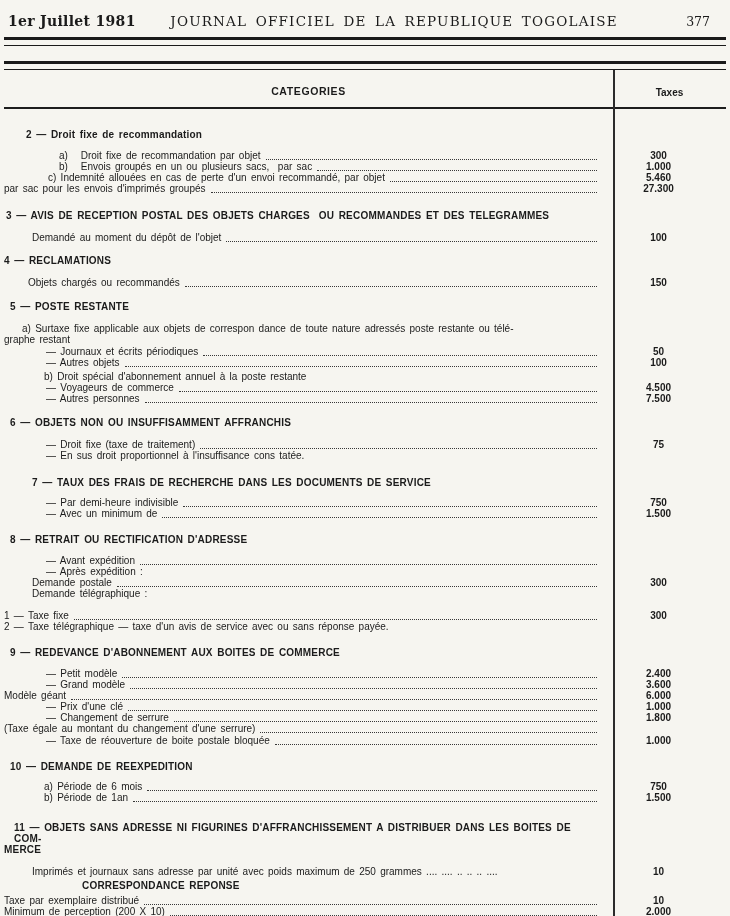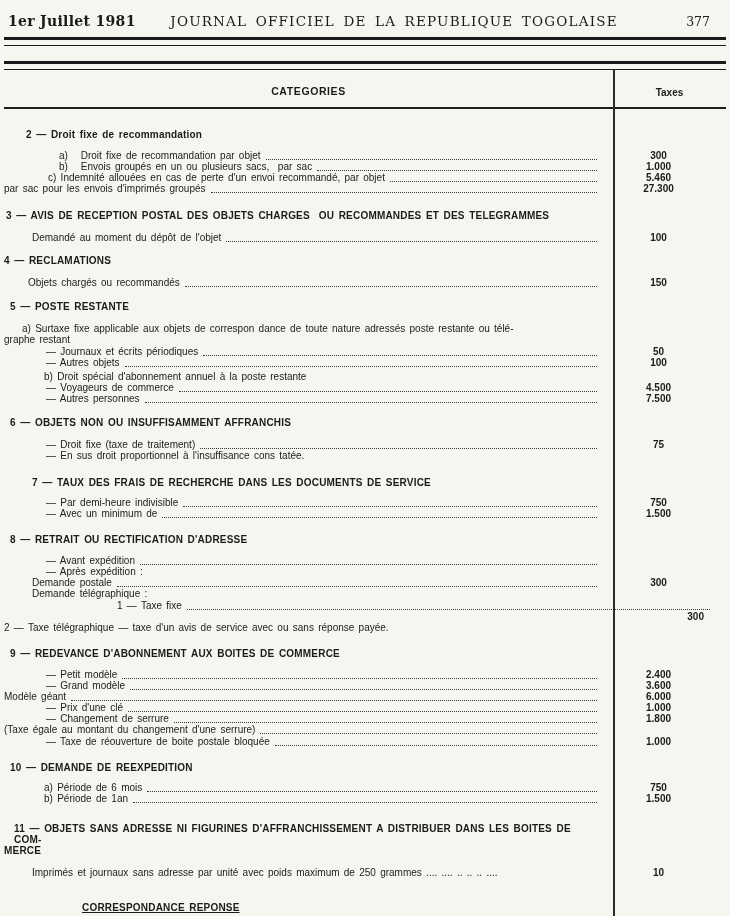--- a/index.html
+++ b/index.html
@@ -250,21 +250,21 @@
           <div class="cr">
             <span class="val">300</span>
           </div>
         </div>
         <div class="row">
           <div class="cl" style="padding-left: 28px;"><span class="txt">Demande télégraphique :</span></div>
           <div class="cr">
             <span class="val"></span>
           </div>
         </div>
-        <div class="row" style="margin-top: 1px; flex-direction: column;">
+        <div class="row" style="margin-top: 11px;">
           <div class="cl" style="padding-left: 0px;"><span class="txt">1 — Taxe fixe</span><span class="dots"></span></div>
           <div class="cr">
             <span class="val">300</span>
           </div>
         </div>
         <div class="row">
           <div class="cl" style="padding-left: 0px;"><span class="txt">2 — Taxe télégraphique — taxe d'un avis de service avec ou sans réponse payée.</span></div>
           <div class="cr">
             <span class="val"></span>
           </div>
@@ -346,21 +346,21 @@
           <div class="cr">
             <span class="val"></span>
           </div>
         </div>
         <div class="row" style="margin-top: 11px;">
           <div class="cl" style="padding-left: 28px;"><span class="txt">Imprimés et journaux sans adresse par unité avec poids maximum de 250 grammes .... .... .. .. .. ....</span></div>
           <div class="cr">
             <span class="val">10</span>
           </div>
         </div>
-        <div class="row bold" style="margin-top: 24px; text-decoration: underline;">
+        <div class="row bold" style="margin-top: 3px;">
           <div class="cl" style="padding-left: 78px;"><span class="txt">CORRESPONDANCE REPONSE</span></div>
           <div class="cr">
             <span class="val"></span>
           </div>
         </div>
         <div class="row" style="margin-top: 4px;">
           <div class="cl" style="padding-left: 0px;"><span class="txt">Taxe par exemplaire distribué</span><span class="dots"></span></div>
           <div class="cr">
             <span class="val">10</span>
           </div>

